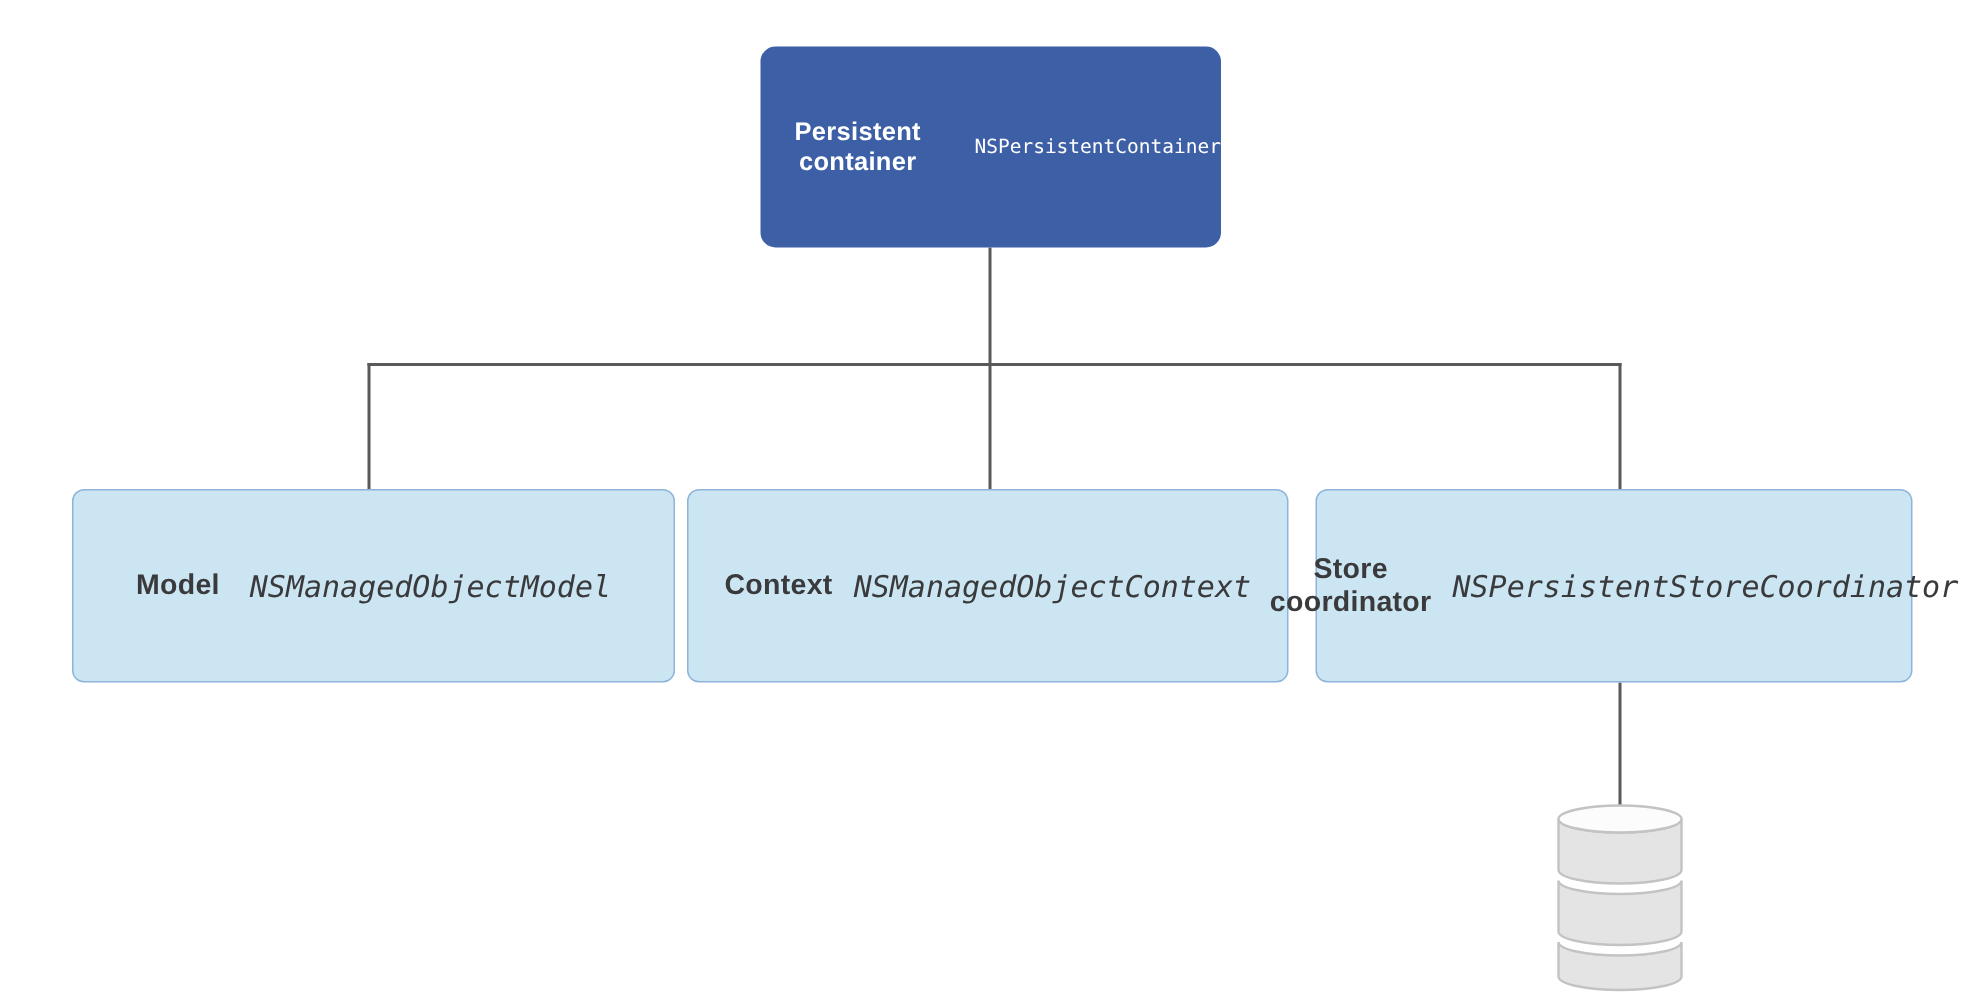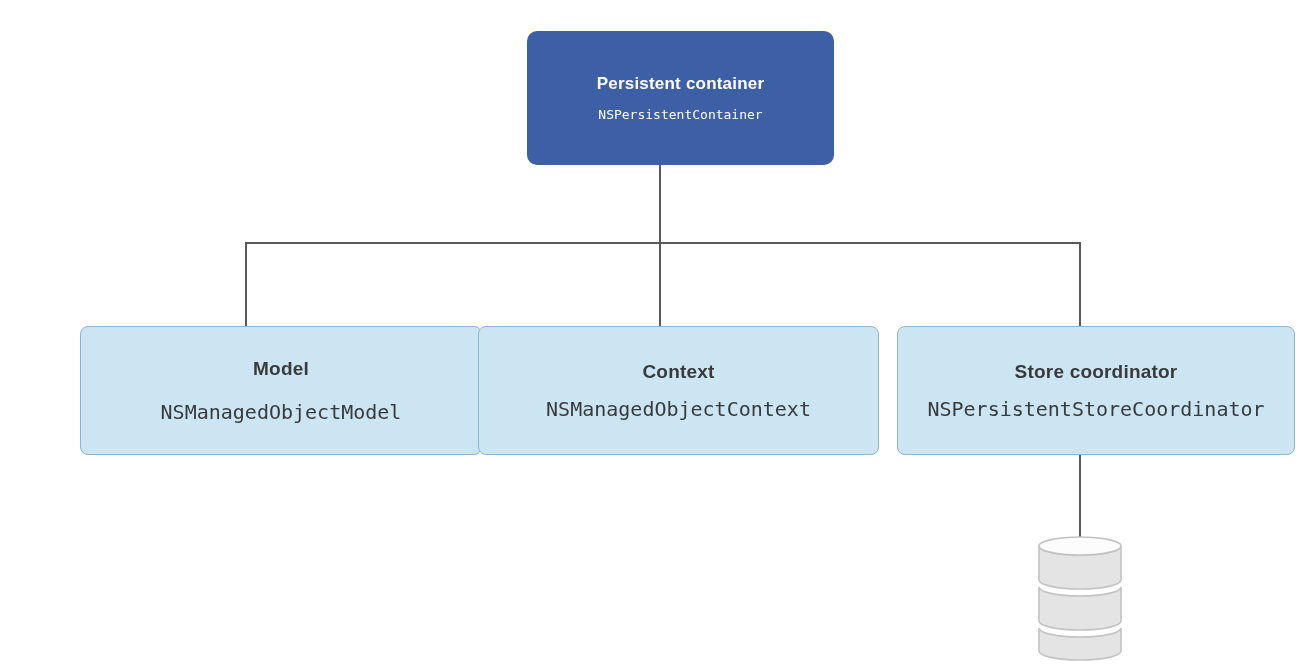--- a/index.html
+++ b/index.html
@@ -20,48 +20,47 @@
     position: relative;
     width: 1308px;
     height: 664px;
     background: var(--background);
     overflow: hidden;
     font-family: "Liberation Sans", sans-serif;
   }
   .node {
     position: absolute;
     display: flex;
-    flex-direction: column;
+    flex-direction: row;
     align-items: center;
     justify-content: center;
     text-align: center;
     z-index: 2;
-    margin-left: 20px;
   }
   .node-root {
     left: 507px; top: 31px;
     width: 307px; height: 134px;
     background: var(--root-fill);
     border-radius: 10px;
     color: var(--root-text);
     gap: 13px;
   }
   .node-root .node-title { font-size: 17px; font-weight: 700; letter-spacing: 0.2px; }
   .node-root .node-code  { font-family: "DejaVu Sans Mono", monospace; font-size: 13px; }
   .node-child {
     top: 326px; height: 129px;
     background: var(--child-fill);
     border: 1.5px solid var(--child-border);
     border-radius: 8px;
     color: var(--child-text);
     gap: 14px;
   }
   .node-child .node-title { font-size: 19px; font-weight: 700; letter-spacing: 0.2px; }
-  .node-child .node-code  { font-family: "DejaVu Sans Mono", monospace; font-size: 20px; }
-  .node-model   { left: 60px;  width: 402px; gap: 20px; }
+  .node-child .node-code  { font-family: "DejaVu Sans Mono", monospace; font-size: 20px; font-style: italic; }
+  .node-model   { left: 48px;  width: 402px; gap: 20px; }
   .node-context { left: 458px; width: 401px; }
   .node-store   { left: 877px; width: 398px; }
   .connector { position: absolute; background: var(--connector); z-index: 1; }
   .conn-root-down    { left: 659px;  top: 165px; width: 2px;   height: 161px; }
   .conn-horizontal   { left: 245px;  top: 242px; width: 836px; height: 2px;   }
   .conn-left-down    { left: 245px;  top: 242px; width: 2px;   height: 84px;  }
   .conn-right-down   { left: 1079px; top: 242px; width: 2px;   height: 84px;  }
   .conn-store-to-db  { left: 1079px; top: 455px; width: 2px;   height: 83px;  }
   .db-icon { position: absolute; left: 1036px; top: 536px; width: 88px; height: 127px; z-index: 2; }
   .cyl-band { fill: var(--cylinder-fill); stroke: var(--cylinder-stroke); stroke-width: 1.6; }

